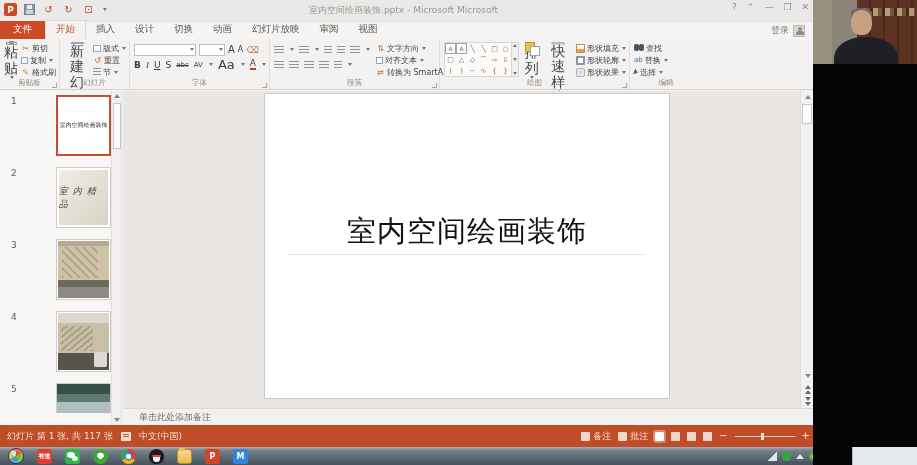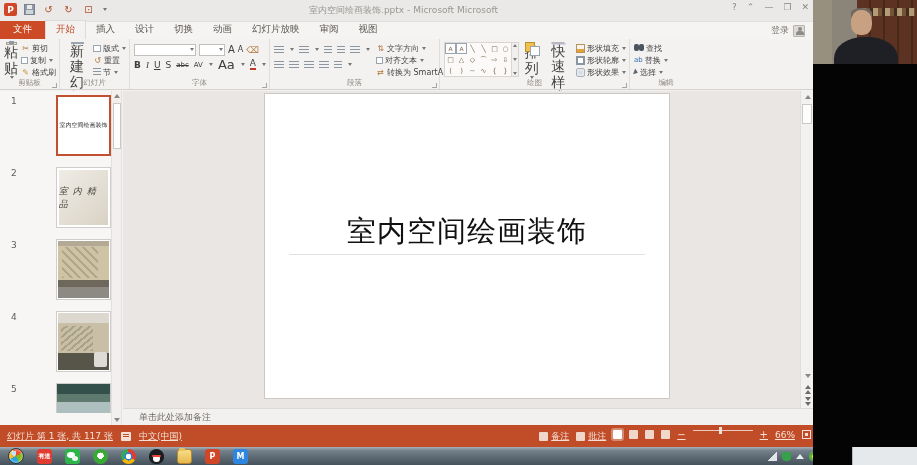--- a/index.html
+++ b/index.html
@@ -104,25 +104,25 @@
   .tri-up { width:0;height:0;border-left:3px solid transparent;border-right:3px solid transparent;border-bottom:4px solid #8a8782; }
   .tri-dn { width:0;height:0;border-left:3px solid transparent;border-right:3px solid transparent;border-top:4px solid #8a8782; }
   #vs-thumb { position:absolute; left:1px; top:13px; width:10px; height:20px; background:#fdfdfd; border:1px solid #cbc8c5; }
   #vs-bottom { position:absolute; bottom:2px; left:0; width:13px; display:flex; flex-direction:column; gap:3px; align-items:center; }
   .dbl { display:flex; flex-direction:column; gap:1px; align-items:center; }
 
   
   #notesbar { position:absolute; top:408px; left:123px; width:690px; height:17px; background:#f3f1ef; border-top:1px solid #dcd9d6; display:flex; align-items:center; padding-left:16px; color:#6e6a66; font-size:9px; }
 
   
-  #statusbar { position:absolute; top:425px; left:0; width:917px; height:22px; background:#c04d28; color:#f6e0d6; display:flex; align-items:center; font-size:9px;text-decoration:underline; }
+  #statusbar { position:absolute; top:425px; left:0; width:917px; height:22px; background:#c04d28; color:#f6e0d6; display:flex; align-items:center; font-size:9px; }
   #statusbar .left { display:flex; align-items:center; gap:8px; padding-left:7px; }
   .spell-ic { width:10px; height:9px; background:#f6e0d6; position:relative; border-radius:1px; }
   .spell-ic:before { content:""; position:absolute; left:2px; top:2px; right:2px; height:1px; background:#c04d28; box-shadow:0 2px 0 #c04d28; }
-  #statusbar .right { margin-left:auto; margin-right:106px; display:flex; align-items:flex-start; gap:7px;padding-left:44px; }
+  #statusbar .right { margin-left:auto; margin-right:64px; display:flex; align-items:center; gap:7px;padding-left:44px; }
   .sb-ic { width:9px; height:9px; background:#f0d7cb; border-radius:1px; }
   .sb-ic.active { background:#fff; outline:2px solid rgba(255,255,255,.35); }
   .zoom-track { width:60px; height:1px; background:#eccabb; position:relative; }
   .zoom-thumb { position:absolute; left:26px; top:-3px; width:3px; height:7px; background:#f6e0d6; }
   .zoom-sign { font-size:10px; line-height:1; }
   .fit-ic { width:9px; height:9px; border:1px solid #f6e0d6; position:relative; }
   .fit-ic:before { content:""; position:absolute; inset:2px; background:#f6e0d6; }
 
   
   #taskbar { position:absolute; top:447px; left:0; width:917px; height:18px; background:linear-gradient(180deg,#a7b0b7 0,#74808a 20%,#5b6871 60%,#46525b 100%); display:flex; align-items:center; gap:13px; padding-left:8px; }

